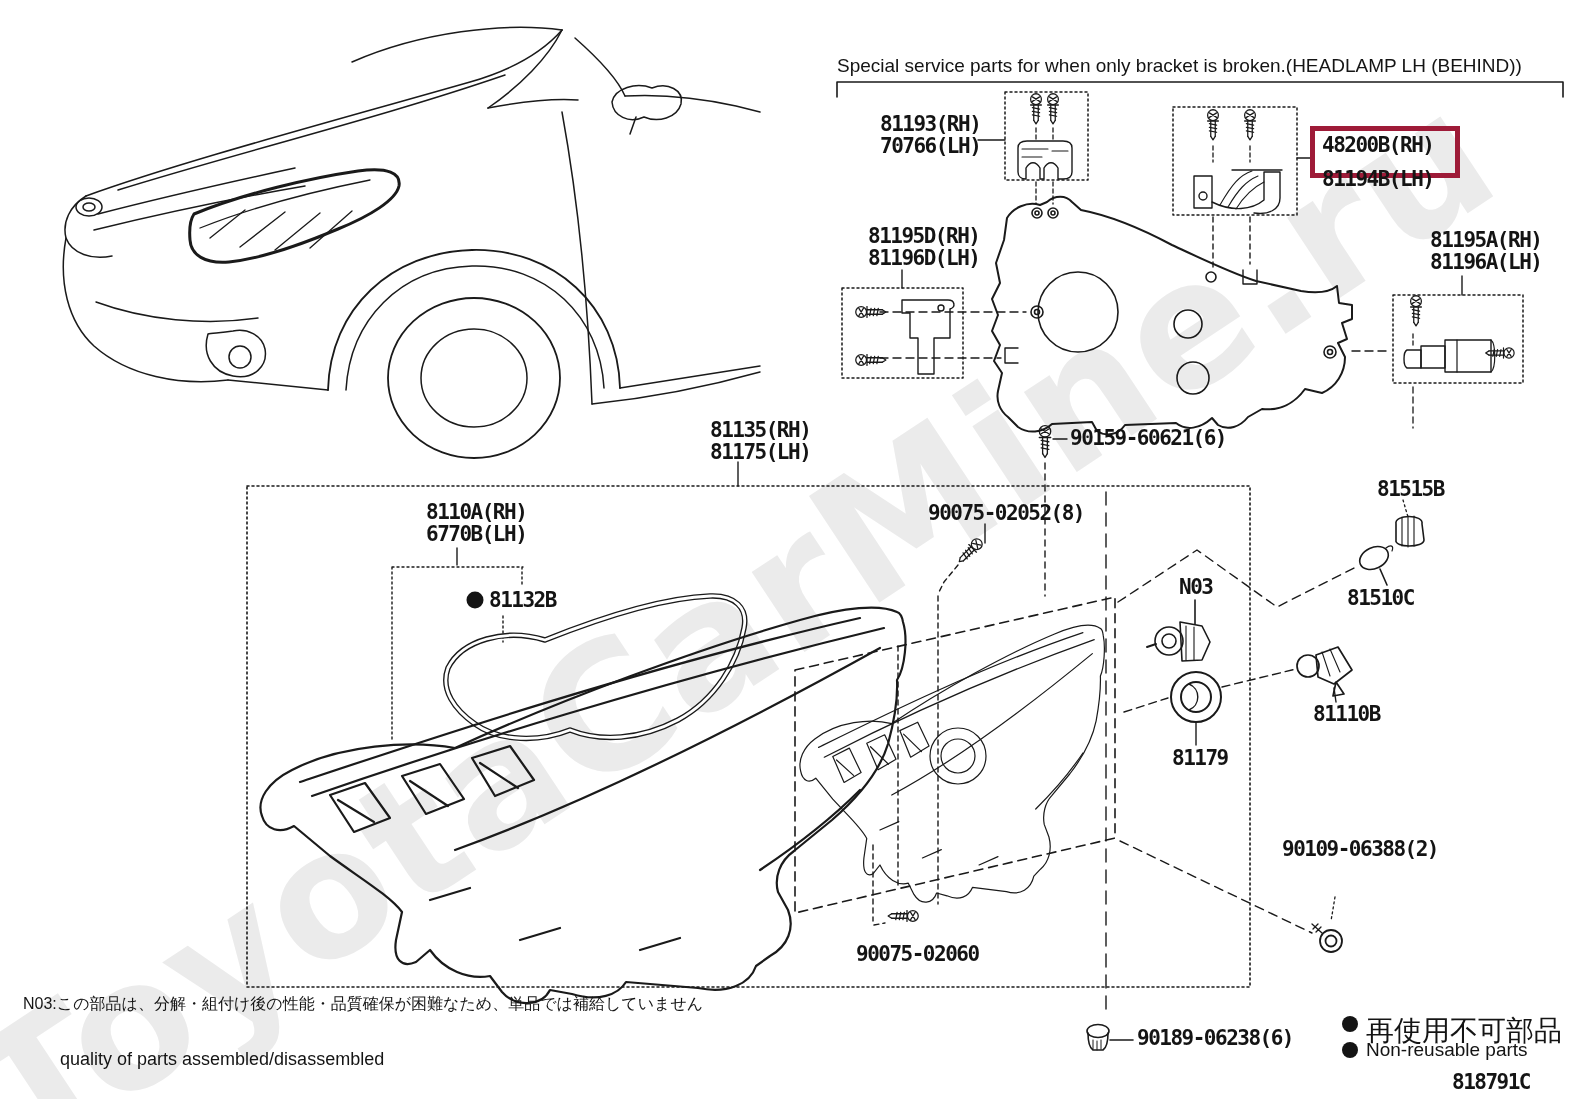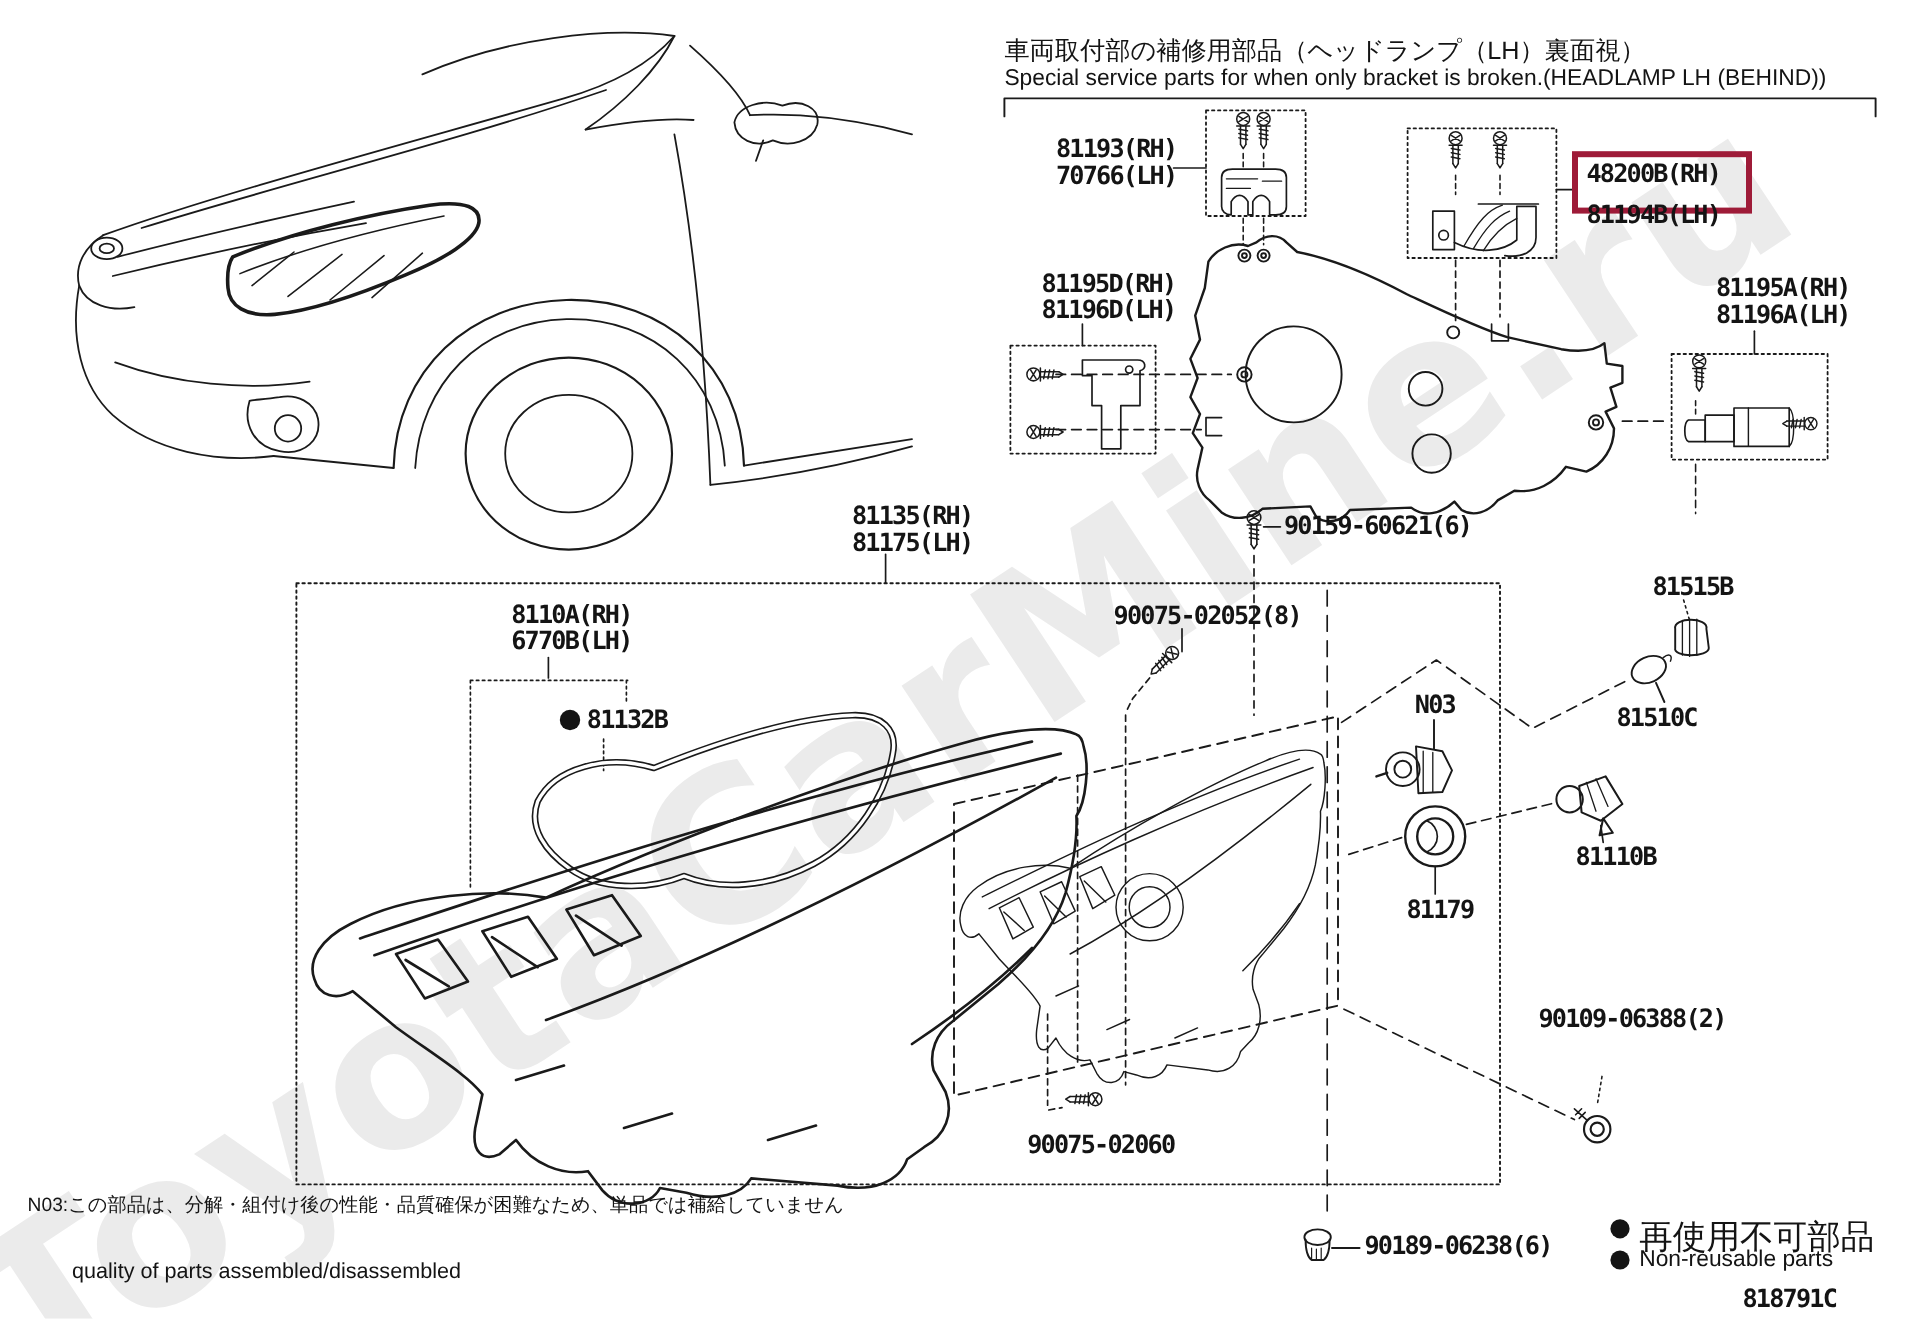--- a/index.html
+++ b/index.html
@@ -252,21 +252,20 @@
     </g>
 
     <g fill="#141414" stroke="none">
       <circle cx="1350" cy="1024" r="8"></circle>
       <circle cx="1350" cy="1050" r="8"></circle>
     </g>
   </svg>
 
   <div class="redbox" style="border-color: rgb(158, 27, 56);"></div>
 
-  <div class="txt hdr" style="left:837px;top:28px;font-size:21px">車両取付部の補修用部品（ヘッドランプ（LH）裏面視）</div>
   <div class="txt hdr" style="left:837px;top:55px;font-size:19px">Special service parts for when only bracket is broken.(HEADLAMP LH (BEHIND))</div>
 
   <div class="txt pl" style="left:880px;top:113px">81193(RH)</div>
   <div class="txt pl" style="left:880px;top:135px">70766(LH)</div>
 
   <div class="txt pl" style="left:1322px;top:134px">48200B(RH)</div>
   <div class="txt pl" style="left:1322px;top:168px">81194B(LH)</div>
 
   <div class="txt pl" style="left:868px;top:225px">81195D(RH)</div>
   <div class="txt pl" style="left:868px;top:247px">81196D(LH)</div>

